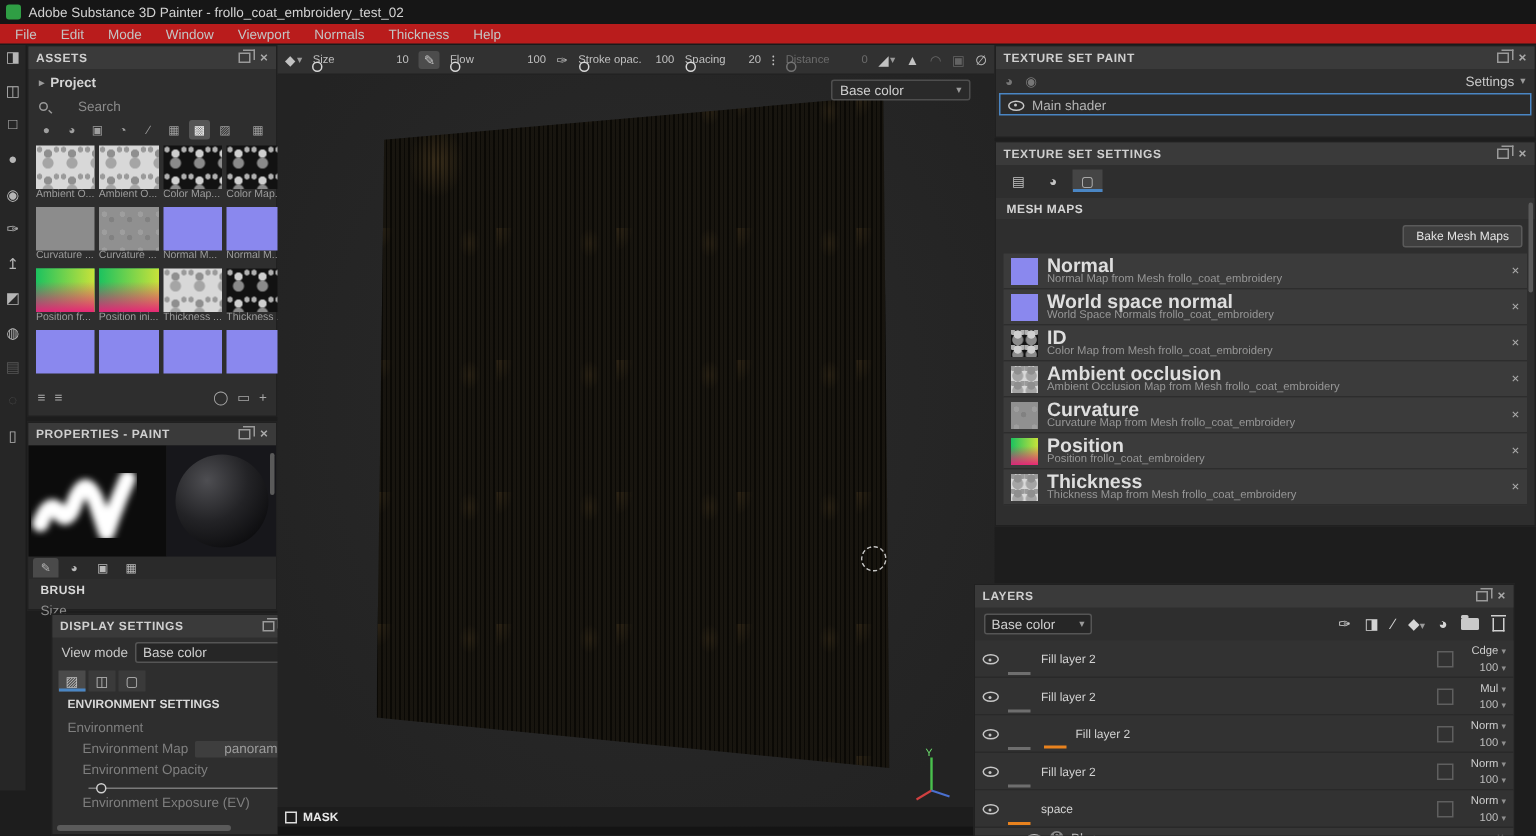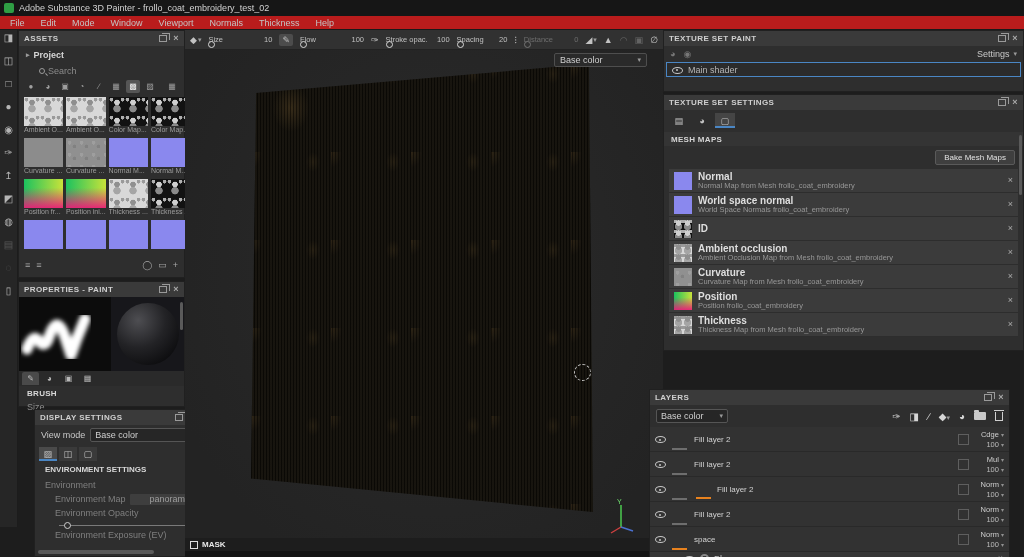--- a/index.html
+++ b/index.html
@@ -23,21 +23,21 @@
 
   
   .rail { left:0; top:30px; width:18px; height:527px; background:#262626; display:flex; flex-direction:column; align-items:center; padding-top:7px; gap:8px; border-right:1px solid #1c1c1c; }
   .rail .t { width:16px; height:15px; display:flex; align-items:center; justify-content:center; font-size:10px; color:#b5b5b5; }
   .rail .t.sel { background:#4d4d4d; border-radius:2px; color:#fff; }
   .rail .t.dim { opacity:.32; }
 
   
   .assets { left:18px; top:30px; width:167px; height:248px; }
   .proj-row { display:flex; align-items:center; gap:4px; height:17px; padding:0 7px; font-weight:bold; color:#d5d5d5; }
-  .search-row { display:flex; align-items:center; gap:3px; height:15px; padding:0 20px; color:#8b8b8b; }
+  .search-row { display:flex; align-items:center; gap:20px; height:15px; padding:0 7px; color:#8b8b8b; }
   .i-search { width:6px; height:6px; border:1px solid #9a9a9a; border-radius:50%; position:relative; }
   .i-search::after { content:""; position:absolute; left:5px; top:5px; width:3px; height:1px; background:#9a9a9a; transform:rotate(45deg); }
   .filters { display:flex; align-items:center; gap:3px; height:16px; padding:0 5px; color:#9f9f9f; font-size:8px; }
   .filters .f { width:14px; height:13px; display:flex; align-items:center; justify-content:center; }
   .filters .f.on { background:#555; border-radius:2px; color:#eee; }
   .filters .spacer { flex:1; }
   .agrid { display:grid; grid-template-columns:repeat(4,1fr); gap:3px; padding:3px 5px 0 5px; }
   .tile .im { width:100%; height:29px; }
   .tile .lb { font-size:7px; color:#9c9c9c; height:9px; overflow:hidden; white-space:nowrap; }
   .afoot { display:flex; align-items:center; gap:6px; padding:2px 6px; color:#a8a8a8; font-size:9px; }
@@ -133,21 +133,21 @@
   .tss-tabs { display:flex; gap:3px; padding:3px 5px 0 5px; }
   .tss-tabs .f { width:20px; height:15px; display:flex; align-items:center; justify-content:center; color:#c5c5c5; font-size:9px; }
   .tss-tabs .f.on { background:#454545; box-shadow:0 -2px 0 #4a86c4 inset; }
   .mm-head { height:14px; display:flex; align-items:center; padding:0 7px; font-weight:bold; font-size:8px; color:#d5d5d5; background:#343434; margin-top:4px; letter-spacing:.3px; }
   .bake-row { display:flex; justify-content:flex-end; padding:4px 8px; }
   .bake-btn { background:#3f3f3f; border:1px solid #5a5a5a; border-radius:2px; color:#e2e2e2; padding:2px 8px; font-size:8px; }
   .mm-rows { padding:0 5px; }
   .mm-row { display:flex; align-items:center; gap:6px; background:#3b3b3b; border-bottom:1px solid #2d2d2d; height:24px; padding:0 5px; }
   .mm-row .th { width:18px; height:18px; flex:0 0 auto; }
   .mm-row .tx { flex:1; overflow:hidden; }
-  .mm-row .nm { font-weight:bold; color:#dedede; font-size:10px; line-height:9px; }
+  .mm-row .nm { font-weight:bold; color:#dedede; font-size:13px; line-height:9px; }
   .mm-row .ds { color:#979797; font-size:7.5px; line-height:9px; white-space:nowrap; }
 
   .lay { left:649px; top:352px; width:361px; height:205px;margin-top:37px; }
   .lay-ctl { display:flex; align-items:center; height:22px; padding:0 6px; gap:9px; }
   .lay-ctl .sel { width:72px; flex:0 0 auto; }
   .lay-ctl .spacer { flex:1; }
   .lay-ctl .ic { color:#d5d5d5; font-size:10px; }
   .lrow { display:flex; align-items:center; height:25px; border-bottom:1px solid #292929; padding:0 5px; gap:5px; background:#323232; position:relative; }
   .lrow.selected { border:1px solid #4a86c4; background:#4c1d95; }
   .lrow .nm { flex:1; color:#d2d2d2; font-size:8px; }
@@ -510,20 +510,21 @@
       <span class="tx">
           <span class="nm" style="display:block">World space normal</span>
           <span class="ds" style="display:block">World Space Normals frollo_coat_embroidery</span>
         </span>
       <span class="i-x">×</span>
     </div>
     <div class="mm-row">
       <span class="th th-dd" style="background-size:9px 10px"></span>
       <span class="tx">
           <span class="nm" style="display:block">ID</span>
+          <span class="ds" style="display:block">Color Map from Mesh frollo_coat_embroidery</span>
         </span>
       <span class="i-x">×</span>
     </div>
     <div class="mm-row">
       <span class="th th-dl" style="background-size:9px 10px"></span>
       <span class="tx">
           <span class="nm" style="display:block">Ambient occlusion</span>
           <span class="ds" style="display:block">Ambient Occlusion Map from Mesh frollo_coat_embroidery</span>
         </span>
       <span class="i-x">×</span>

